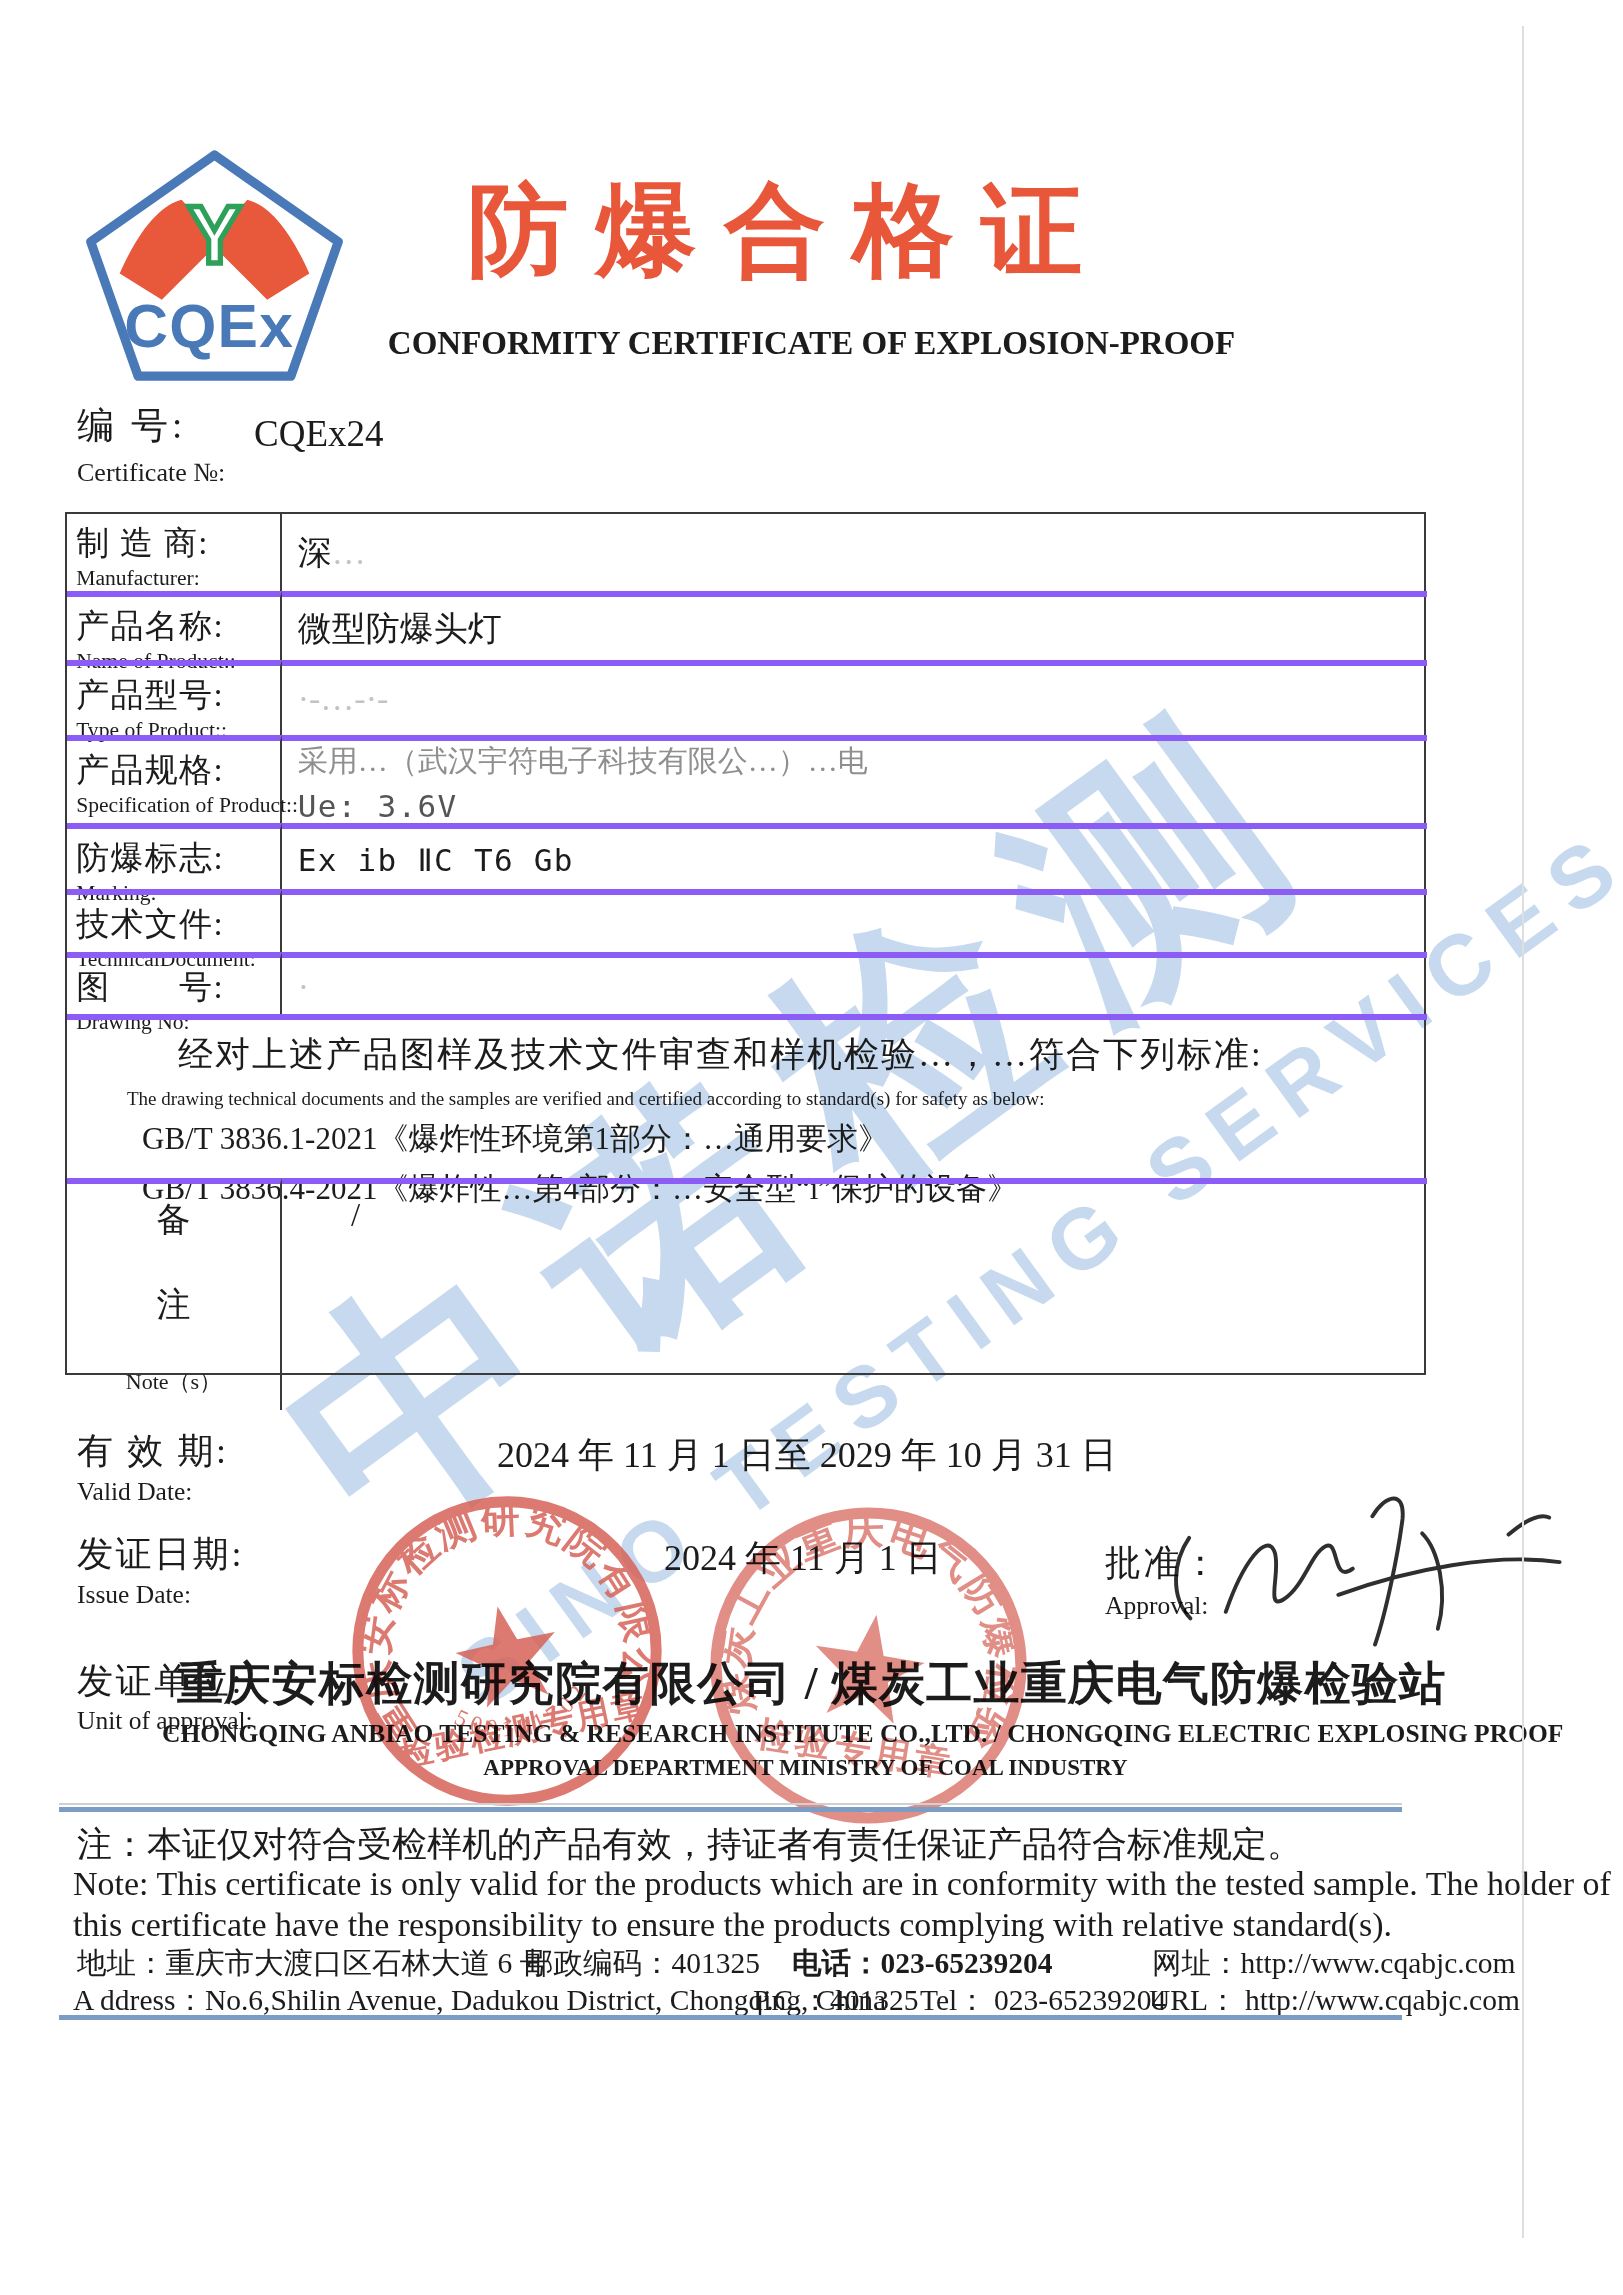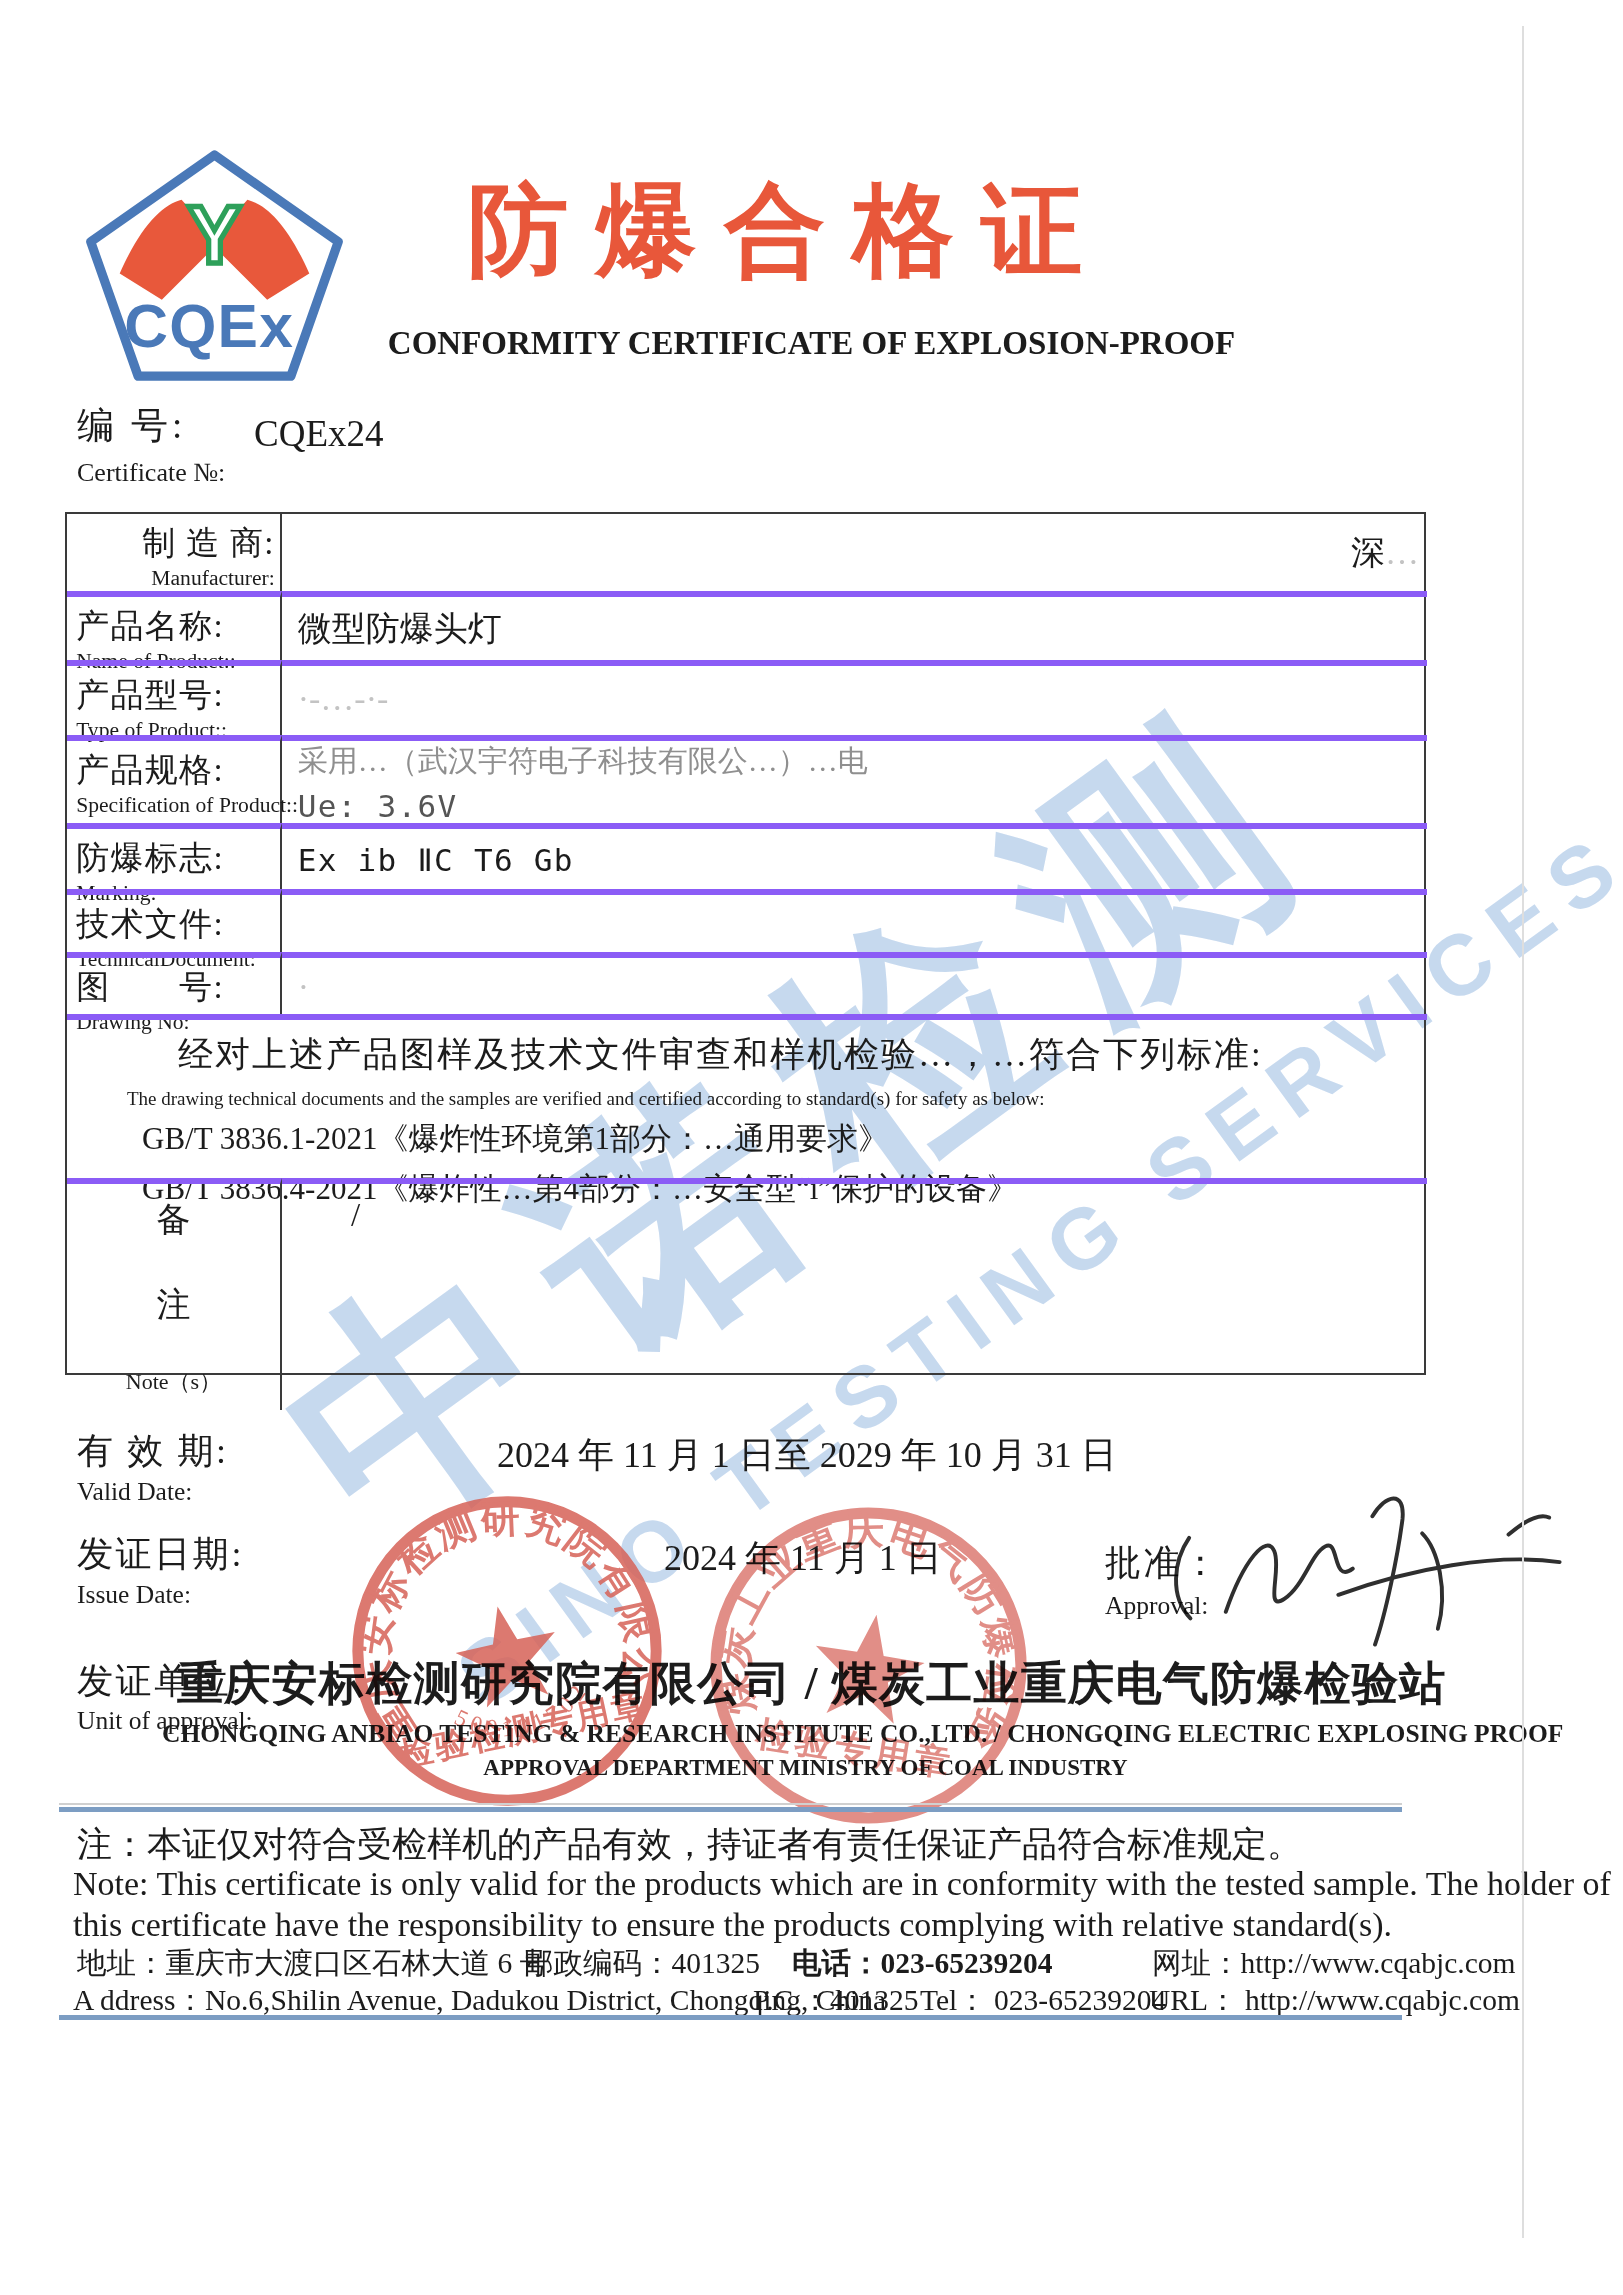--- a/index.html
+++ b/index.html
@@ -29,21 +29,21 @@
   .certno-val{left:254px;top:412px;font-size:37px;}
   
   .cert-table{
     position:absolute;left:65px;top:512px;width:1361px;height:863px;box-sizing:border-box;
     display:grid;grid-template-columns:215px 1145px;
     grid-template-rows:77px 69px 75px 88px 66px 63px 62px 164px 1fr;
     border:2.6px solid #3a3a3a;
   }
   .tl,.tv,.stmt{box-sizing:border-box;border-top:6px solid #8b5cf6;background:transparent;}
   .tl{border-right:2px solid #3a3a3a;display:flex;flex-direction:column;justify-content:space-between;padding:6.5px 5.2px 5.2px 9.2px;}
-  .row1{border-top:none;text-align:right;}
+  .row1{border-top:none;}
   .lbl-zh{font-size:33px;letter-spacing:1.3px;white-space:nowrap;}
   .lbl-en{font-size:21.6px;white-space:nowrap;}
   .tv{padding:5.2px 7.9px 3.9px 15.7px;display:flex;flex-direction:column;justify-content:center;font-size:34px;}
   .mono{font-family:"DejaVu Sans Mono","Liberation Mono",monospace;font-size:31px;letter-spacing:1.3px;}
   .faint{color:#c3c3c3;}
   .halffaint{color:#8f8f8f;}
   .stmt{grid-column:1 / 3;padding:10.5px 13px 3.9px 13px;}
   .stmt-zh{font-size:35px;margin-left:98px;letter-spacing:2px;}
   .stmt-en{font-size:19px;margin-left:47px;margin-top:10.5px;}
   .std{font-size:31px;margin-left:62px;margin-top:7.9px;}

